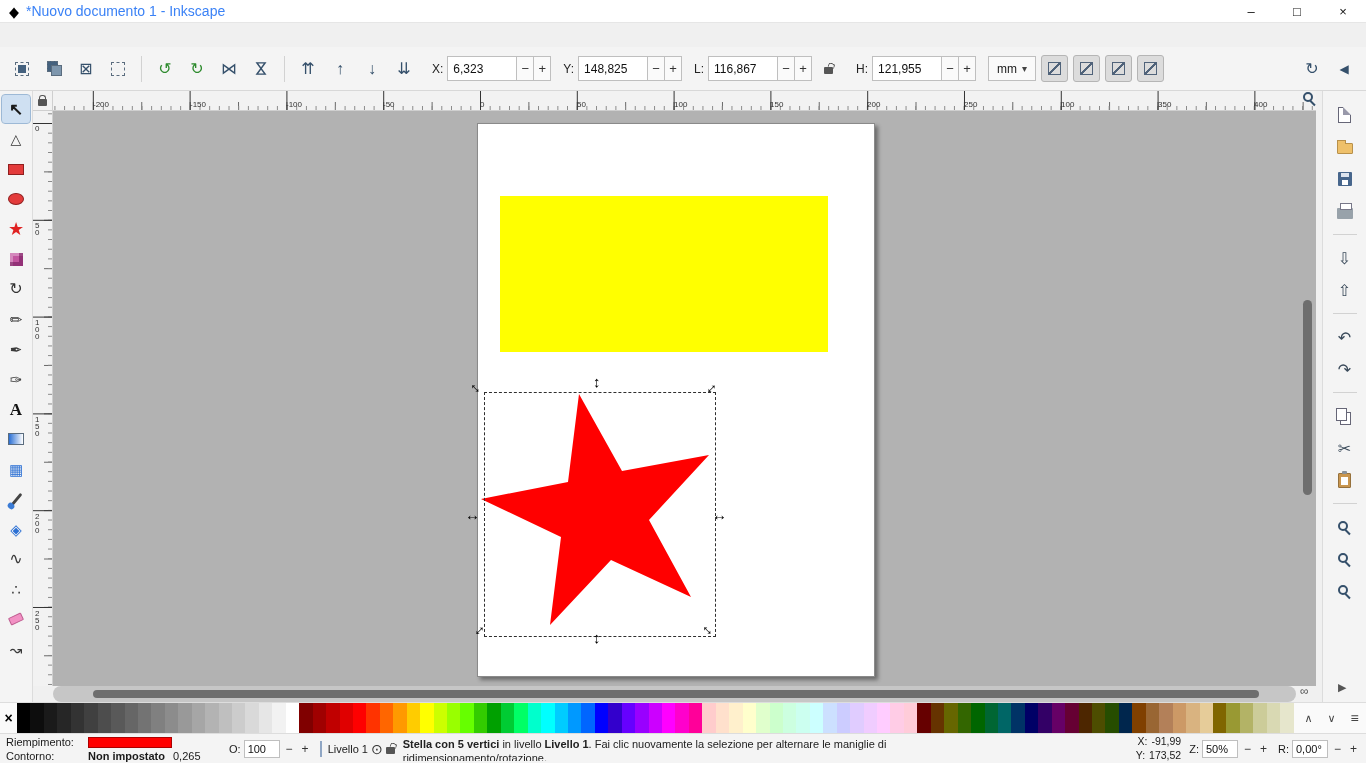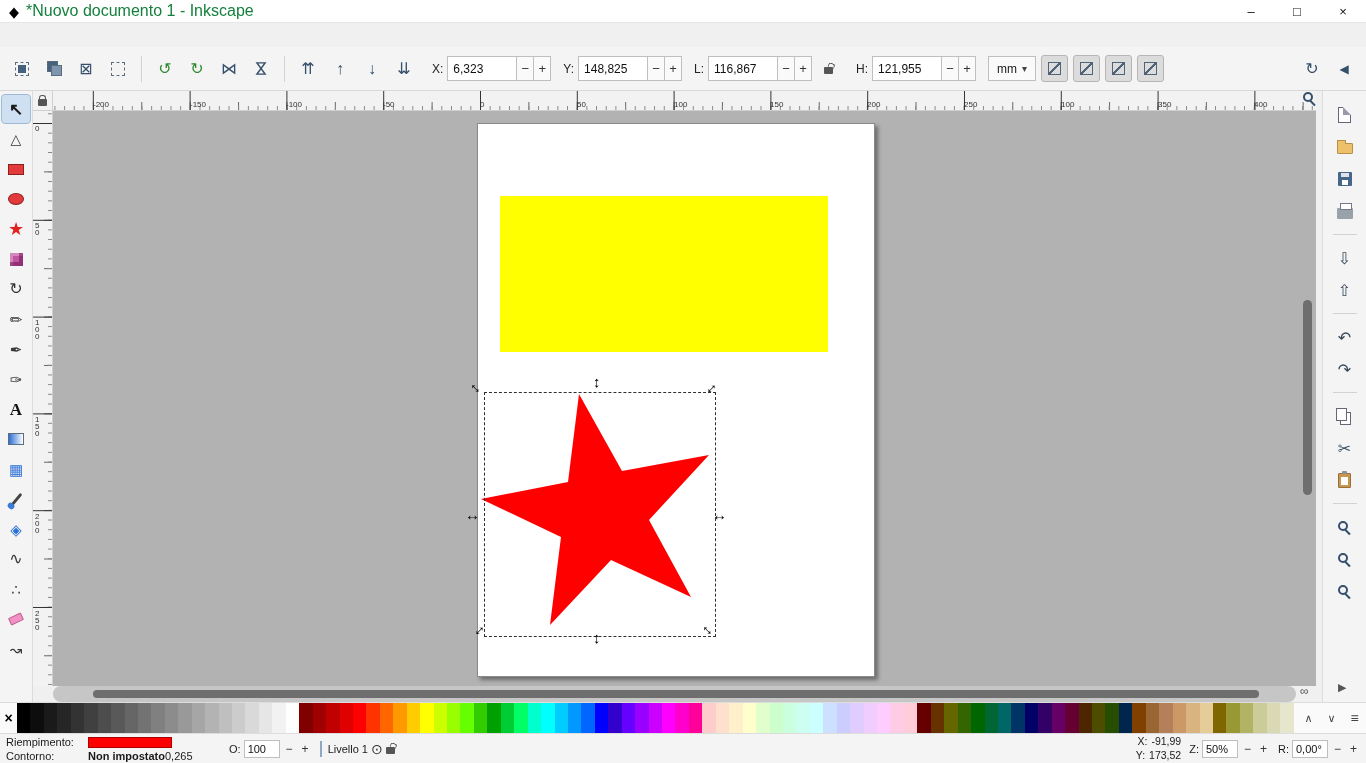--- a/index.html
+++ b/index.html
@@ -3,21 +3,21 @@
 <meta charset="utf-8">
 <style>
   *{margin:0;padding:0;box-sizing:border-box}
   html,body{width:1366px;height:763px;overflow:hidden}
   body{font-family:"Liberation Sans",sans-serif;background:#f0f0f0;font-size:12px;color:#1a1a1a}
   #app{position:relative;width:1366px;height:763px;background:#f0f0f0}
 
   
   .titlebar{position:absolute;left:0;top:0;width:1366px;height:23px;background:#fff;border-bottom:1px solid #e6e6e6;display:flex;align-items:center}
   .title-logo{margin:0 7px 0 9px;font-size:13px;line-height:13px;color:#000;transform:scaleY(1.15)}
-  .title-text{font-size:16px;color:#15803d}
+  .title-text{font-size:14px;color:#3b82f6}
   .win-controls{margin-left:auto;display:flex;height:100%}
   .win-btn{width:46px;height:100%;display:flex;align-items:center;justify-content:center;font-size:13px;color:#111}
 
   
   .menubar{position:absolute;left:0;top:23px;width:1366px;height:24px;background:#f8f8f8;border-bottom:1px solid #e2e2e2;display:flex;align-items:center;padding-left:6px}
   .menu-item{padding:3px 10px;border-radius:3px}
 
   
   .tooloptions{position:absolute;left:0;top:47px;width:1366px;height:44px;background:#f4f4f4;border-bottom:1px solid #d8d8d8;display:flex;align-items:center;padding:0 6px}
   .tb-btn{min-width:30px;height:30px;display:flex;align-items:center;justify-content:center;border-radius:3px;font-size:16px;color:#35506b;margin:0 1px;flex:0 0 auto}
@@ -128,21 +128,21 @@
   .palette-none{width:17px;display:flex;align-items:center;justify-content:center;font-weight:bold;font-size:14px;color:#000}
   .swatches{display:flex;flex:1;margin-right:3px}
   .swatch{flex:1}
   .palette-ctl{width:23px;display:flex;align-items:center;justify-content:center;color:#444;font-size:11px}
   .palette-menu{font-size:14px}
 
   
   .statusbar{position:absolute;left:0;top:733px;width:1366px;height:30px;background:#f4f4f4;border-top:1px solid #ddd;display:flex;align-items:stretch;font-size:11px;padding:2px 6px;gap:8px;overflow:hidden}
   .fs-block{display:grid;grid-template-columns:78px auto;column-gap:4px;row-gap:2px;align-items:center;width:215px;flex:0 0 auto}
   .fill-swatch{width:84px;height:11px;border:1px solid #a00}
-  .stroke-vals{display:flex;gap:0;align-items:center}
+  .stroke-vals{display:flex;gap:8px;align-items:center}
   .opacity-block,.layer-block,.zoom-block,.rot-block{display:flex;align-items:center;gap:3px;flex:0 0 auto}
   .mini-input{width:36px;height:18px;border:1px solid #bfbfbf;background:#fff;font-size:11px;font-family:inherit;padding:0 3px;color:#111}
   .mini-btn{width:13px;height:18px;display:flex;align-items:center;justify-content:center;color:#333;font-size:12px}
   .vdiv{width:2px;height:16px;background:#8fa6c4;margin-right:3px}
   .eye{font-size:14px;color:#333}
   .status-msg{flex:0 1 540px;line-height:1.3;color:#222;padding-top:1px;overflow:hidden}
   .coords-block{margin-left:auto;display:flex;flex-direction:column;align-items:flex-end;justify-content:center;font-size:10.5px;line-height:1.25;flex:0 0 auto}
   .coords-row{display:flex;gap:4px}
 
   
@@ -533,20 +533,23 @@
       <input class="mini-input" value="100" style="">
       <span class="mini-btn">−</span>
       <span class="mini-btn">+</span>
     </div>
     <div class="layer-block">
       <span class="vdiv"></span>
       <span>Livello 1</span>
       <span class="eye">⊙</span>
       <span class="lock-ic open"></span>
     </div>
+    <div class="status-msg">
+      <b>Stella con 5 vertici</b><span> in livello </span><b>Livello 1</b><span>. Fai clic nuovamente la selezione per alternare le maniglie di ridimensionamento/rotazione.</span>
+    </div>
     <div class="coords-block">
       <span class="coords-row">
           <span>X:</span>
           <span>-91,99</span>
         </span>
       <span class="coords-row">
           <span>Y:</span>
           <span>173,52</span>
         </span>
     </div>

